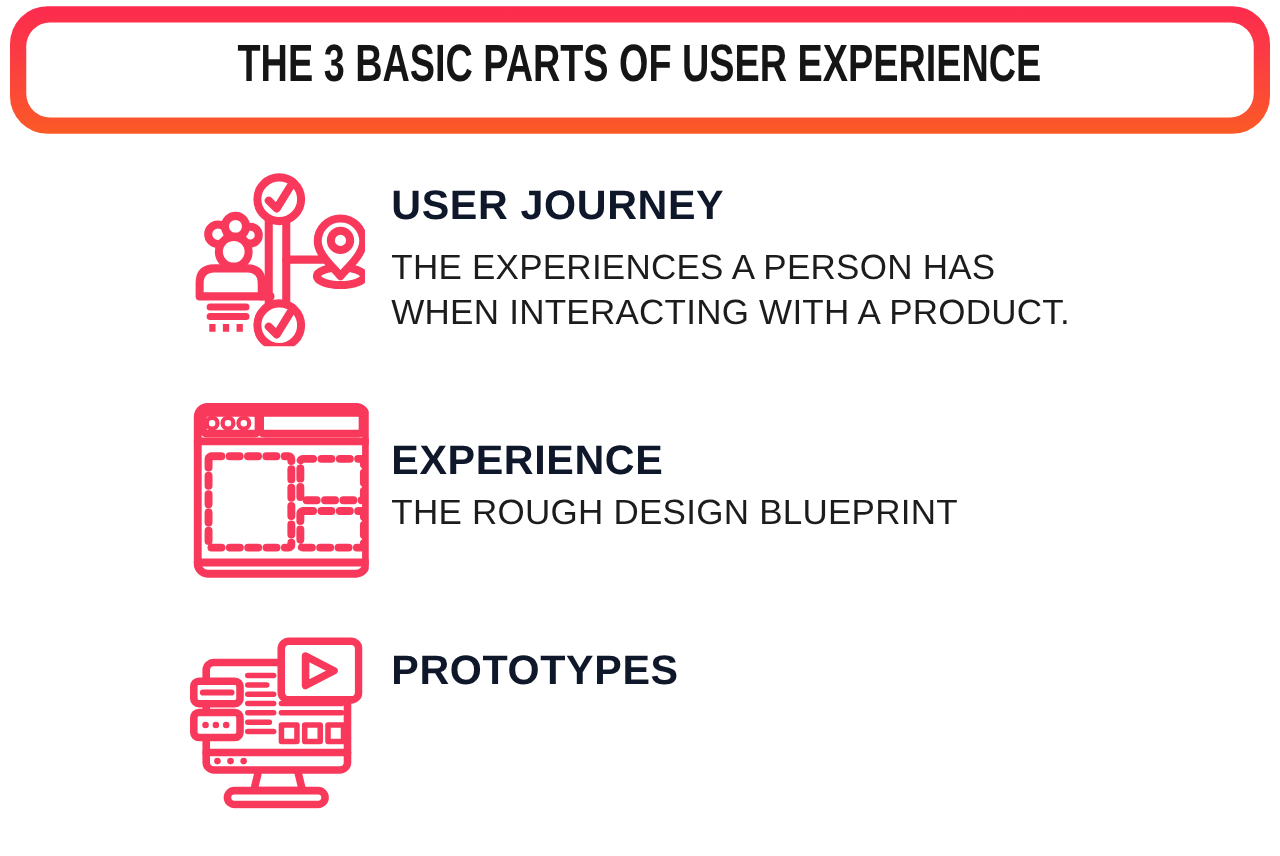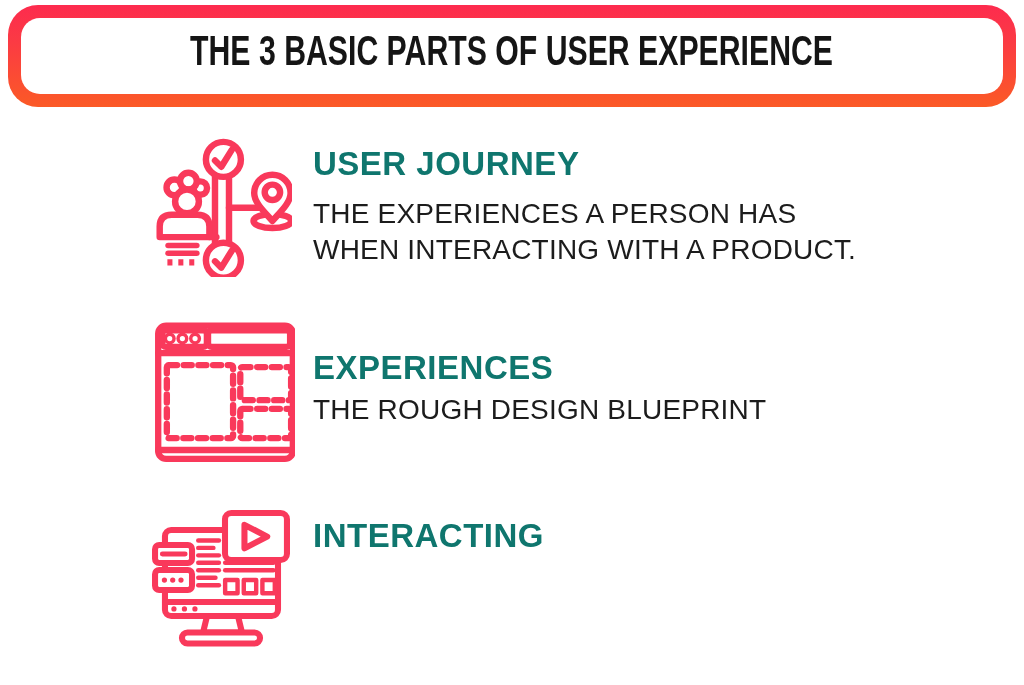--- a/index.html
+++ b/index.html
@@ -22,21 +22,21 @@
     margin:0;font-size:42px;font-weight:700;color:#151515;letter-spacing:0px;
     transform:scaleX(0.72);transform-origin:center center;white-space:nowrap;
   }
   
   .icon-wrap{position:absolute;}
   .i1{left:145px;top:137px;}
   .i2{left:151px;top:321px;}
   .i3{left:152px;top:509px;}
   .sec-heading{
     position:absolute;left:313px;margin:0;font-size:33px;font-weight:700;
-    color:#0f766e;letter-spacing:0.5px;line-height:34px;white-space:nowrap;
+    color:#0f172a;letter-spacing:0.5px;line-height:34px;white-space:nowrap;
   }
   .h1{top:147px;} .h2{top:351px;} .h3{top:519px;}
   .sec-desc{
     position:absolute;left:313px;margin:0;font-size:28px;font-weight:400;
     color:#1c1c1c;line-height:36px;letter-spacing:0.2px;white-space:pre-line;
   }
   .p1{top:196px;} .p2{top:392px;} .p3{top:564px;}
 </style>
 </head>
 <body>
@@ -97,21 +97,21 @@
           <circle cx="30.6" cy="12.2" r="3"></circle>
         </g>
         <g stroke-dasharray="5.6,4.6">
           <rect x="11" y="30.6" width="46" height="50.7" rx="1.5"></rect>
           <rect x="62" y="32" width="35.3" height="23" rx="1.5"></rect>
           <rect x="62" y="61" width="35.3" height="20.3" rx="1.5"></rect>
         </g>
       </g>
     </svg>
   </div>
-  <h2 class="sec-heading h2">EXPERIENCES</h2>
+  <h2 class="sec-heading h2">EXPERIENCE</h2>
   <p class="sec-desc p2">THE ROUGH DESIGN BLUEPRINT</p>
 
   <div class="icon-wrap i3">
     <svg viewBox="0 0 100 100" width="138" height="138" aria-hidden="true">
       <g fill="none" stroke="#f9395b" stroke-width="4.4" stroke-linecap="round" stroke-linejoin="round">
 
         <path d="M39.9 77.5 L37 89.5 H65.2 L62.3 77.5"></path>
         <rect x="21.7" y="89.5" width="56.6" height="8" rx="4" fill="#fff"></rect>
 
         <rect x="9.4" y="15.2" width="81.9" height="62.3" rx="4.5" fill="#fff"></rect>
@@ -144,15 +144,15 @@
         <line x1="7.5" y1="32.6" x2="24" y2="32.6" stroke-width="3.6"></line>
         <rect x="2.2" y="44.2" width="26.8" height="14.5" rx="3" fill="#fff"></rect>
         <g fill="#f9395b" stroke="none">
           <circle cx="9" cy="51.5" r="1.9"></circle>
           <circle cx="15" cy="51.5" r="1.9"></circle>
           <circle cx="21" cy="51.5" r="1.9"></circle>
         </g>
       </g>
     </svg>
   </div>
-  <h2 class="sec-heading h3">INTERACTING</h2>
+  <h2 class="sec-heading h3">PROTOTYPES</h2>
 
 </div>
 
 </body></html>

